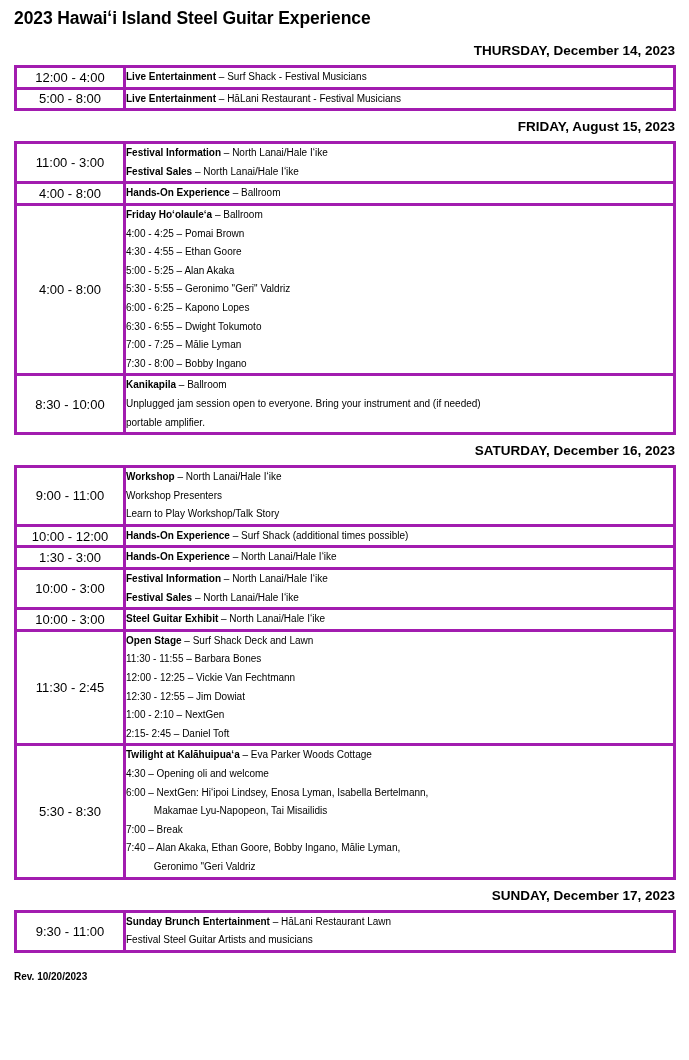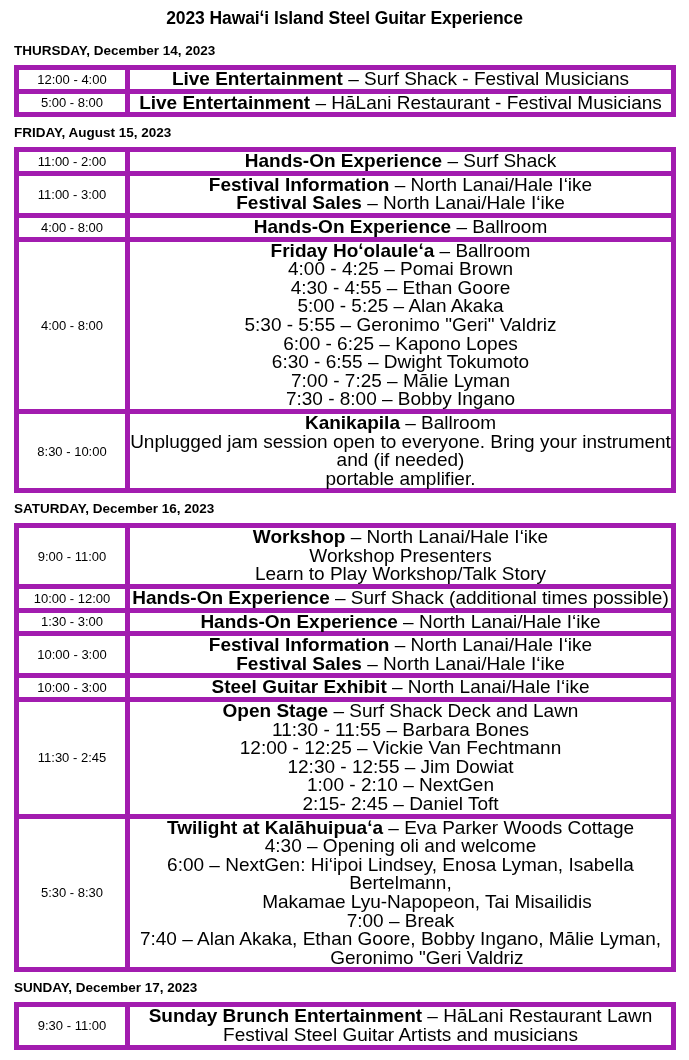--- a/index.html
+++ b/index.html
@@ -16,62 +16,61 @@
   }
   .page {
     position: relative;
     width: 689px;
     height: 1060px;
     box-sizing: border-box;
     padding: 0 14px;
   }
 
   .doc-title {
-    text-align: center;
+    text-align: left;
     font-size: 17.5px;
     font-weight: bold;
     letter-spacing: -0.1px;
     margin: 7px 0 0 0;
     line-height: 22px;
   }
 
   .day-heading {
-    text-align: left;
+    text-align: right;
     font-size: 13.5px;
     font-weight: bold;
     line-height: 16px;
     padding: 8px 0 6px 0;
   }
   .day-heading.first { padding-top: 14px; }
 
   table.sched {
     width: 662px;
     border-collapse: collapse;
     table-layout: fixed;
     border: 1.6px solid #000;
   }
   table.sched td {
-    border: 5px solid #a21caf;
+    border: 3px solid #a21caf;
     vertical-align: middle;
     padding: 0;
   }
   td.time {
     width: 106px;
     text-align: center;
     font-size: 13px;
     line-height: 17px;
     padding: 2px 3px;
     white-space: nowrap;
   }
   td.detail {
-    font-size: 19px;
+    font-size: 10px;
     line-height: 18.6px;
     padding: 2px 0 2px 5px;
     border-left: 1.6px solid #000;
-    text-align: center;
   }
   .ln { display: block; white-space: pre-wrap; }
   .ln b { font-weight: bold; }
 
   .footer {
     font-size: 10px;
     font-weight: bold;
     padding-top: 16px;
     line-height: 16px;
   }
@@ -97,26 +96,20 @@
             <td class="time">5:00 - 8:00</td>
             <td class="detail">
               <span class="ln"><b>Live Entertainment</b><span> – HāLani Restaurant - Festival Musicians</span></span>
             </td>
           </tr>
         </tbody>
       </table>
       <div class="day-heading">FRIDAY, August 15, 2023</div>
       <table class="sched">
         <tbody>
-          <tr>
-            <td class="time">11:00 - 2:00</td>
-            <td class="detail">
-              <span class="ln"><b>Hands-On Experience</b><span> – Surf Shack</span></span>
-            </td>
-          </tr>
           <tr>
             <td class="time">11:00 - 3:00</td>
             <td class="detail">
               <span class="ln"><b>Festival Information</b><span> – North Lanai/Hale Iʻike</span></span>
               <span class="ln"><b>Festival Sales</b><span> – North Lanai/Hale Iʻike</span></span>
             </td>
           </tr>
           <tr>
             <td class="time">4:00 - 8:00</td>
             <td class="detail">

